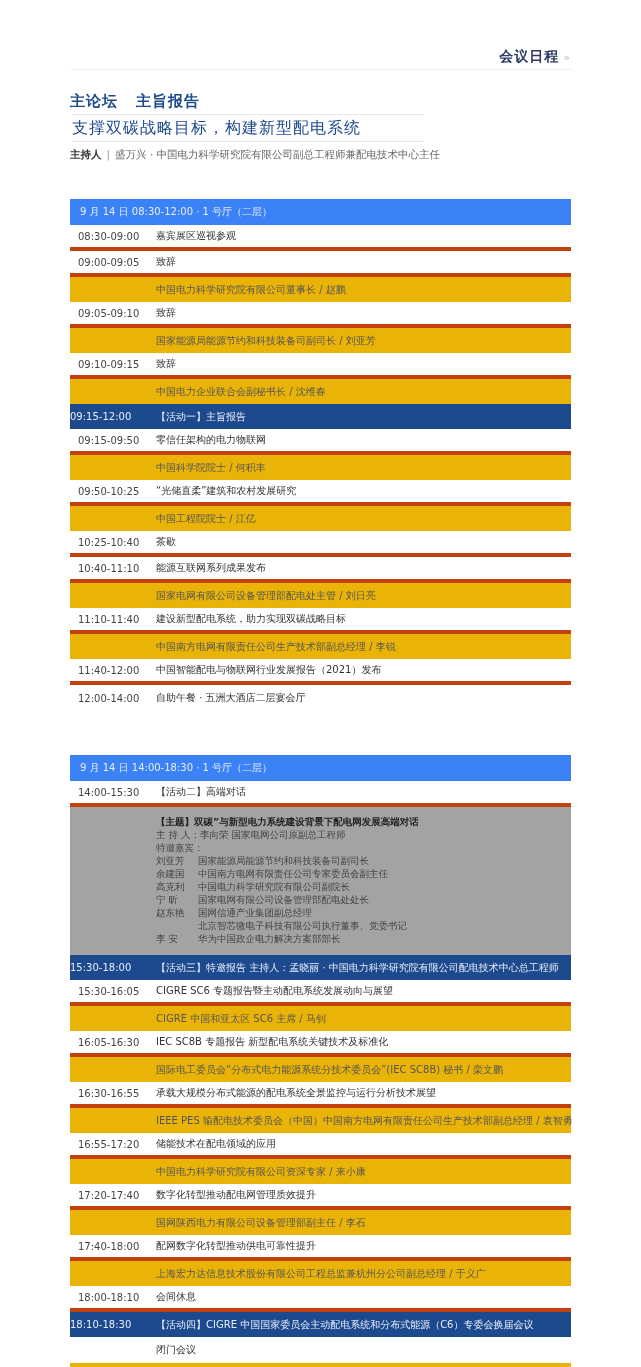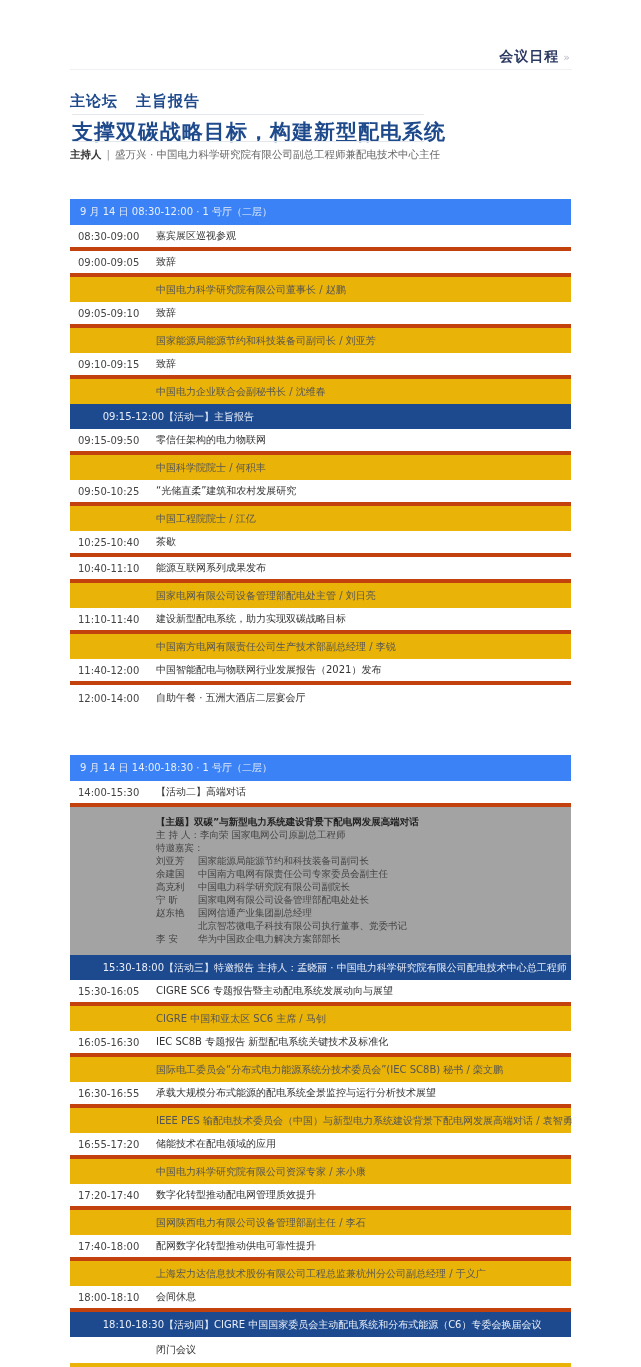--- a/index.html
+++ b/index.html
@@ -4,35 +4,35 @@
 <style>
   html, body { margin: 0; padding: 0; background: #ffffff; }
   body { width: 641px; height: 1367px; position: relative; overflow: hidden;
          font-family: "DejaVu Sans", "Liberation Sans", sans-serif; color: #333; }
   .top-link { position: absolute; top: 48px; right: 70px; font-size: 14px; font-weight: bold; color: #2c3a63; letter-spacing: 1px; }
   .top-link .chev { color: #b8bcc8; font-size: 11px; font-weight: normal; margin-left: 4px; }
   .top-rule { position: absolute; top: 69px; left: 70px; width: 502px; height: 1px; background: #eef0f3; }
   .forum-title { position: absolute; top: 92px; left: 70px; font-size: 15px; font-weight: bold; color: #1e4a8c; letter-spacing: 1px; }
   .forum-title span + span { margin-left: 18px; }
   .rule1 { position: absolute; top: 114px; left: 72px; width: 352px; height: 1px; background: #e3e6ea; }
-  .subtitle { position: absolute; top: 118px; left: 72px; font-size: 21px; font-weight: bold; color: #1e4a8c; letter-spacing: 1px; }
+  .subtitle { position: absolute; top: 118px; left: 72px; font-size: 16px; font-weight: normal; color: #1e4a8c; letter-spacing: 1px; }
   .rule2 { position: absolute; top: 141px; left: 72px; width: 352px; height: 1px; background: #e3e6ea; }
   .host { position: absolute; top: 148px; left: 70px; font-size: 10.5px; color: #666; }
   .host .lbl { color: #333; font-weight: bold; }
   .host .sep { color: #999; margin: 0 5px; }
 
   .sched { position: absolute; top: 170px; left: 70px; width: 501px; }
   .row { position: relative; display: flex; align-items: center; font-size: 10px; }
   .row .t { width: 78px; padding-left: 8px; color: #444; flex: none; }
   .row .c { flex: 1; color: #333; white-space: nowrap; }
   .row.day { height: 26px; background: #3b82f6; color: #fff; margin-top: 29px; }
   .row.day .c { color: #e8eef8; padding-left: 10px; }
   .row.sec { height: 25px; background: #1d4a8f; }
   .row.sec .t, .row.sec .c { color: #e8eef8; }
-  .row.sec .t { text-align: right; padding-left: 8px; width: 86px; }
+  .row.sec .t { text-align: left; padding-left: 0; width: 86px; }
   .row.item { height: 26px; background: #fff; border-bottom: 4px solid #c2410c; box-sizing: border-box; }
   .row.sub { height: 25px; background: #eab308; }
   .row.sub .c { color: #555; }
   .row.gap { height: 15px; }
   .panel { background: #a3a3a3; padding: 8px 0 10px 86px; font-size: 9.5px; color: #444; line-height: 13px; }
   .panel .theme { font-weight: bold; color: #222; }
   .panel .g { display: flex; }
   .panel .g .n { width: 42px; flex: none; }
 </style>
 </head>
@@ -193,21 +193,21 @@
     <div class="row sub">
       <span class="t"></span>
       <span class="c">国际电工委员会“分布式电力能源系统分技术委员会”(IEC SC8B) 秘书 / 栾文鹏</span>
     </div>
     <div class="row item">
       <span class="t">16:30-16:55</span>
       <span class="c">承载大规模分布式能源的配电系统全景监控与运行分析技术展望</span>
     </div>
     <div class="row sub">
       <span class="t"></span>
-      <span class="c">IEEE PES 输配电技术委员会（中国）与新型电力系统建设背景下配电网发展高端对话 / 袁智勇</span>
+      <span class="c">IEEE PES 输配电技术委员会（中国）中国南方电网有限责任公司生产技术部副总经理 / 袁智勇</span>
     </div>
     <div class="row item">
       <span class="t">16:55-17:20</span>
       <span class="c">储能技术在配电领域的应用</span>
     </div>
     <div class="row sub">
       <span class="t"></span>
       <span class="c">中国电力科学研究院有限公司资深专家 / 来小康</span>
     </div>
     <div class="row item">

